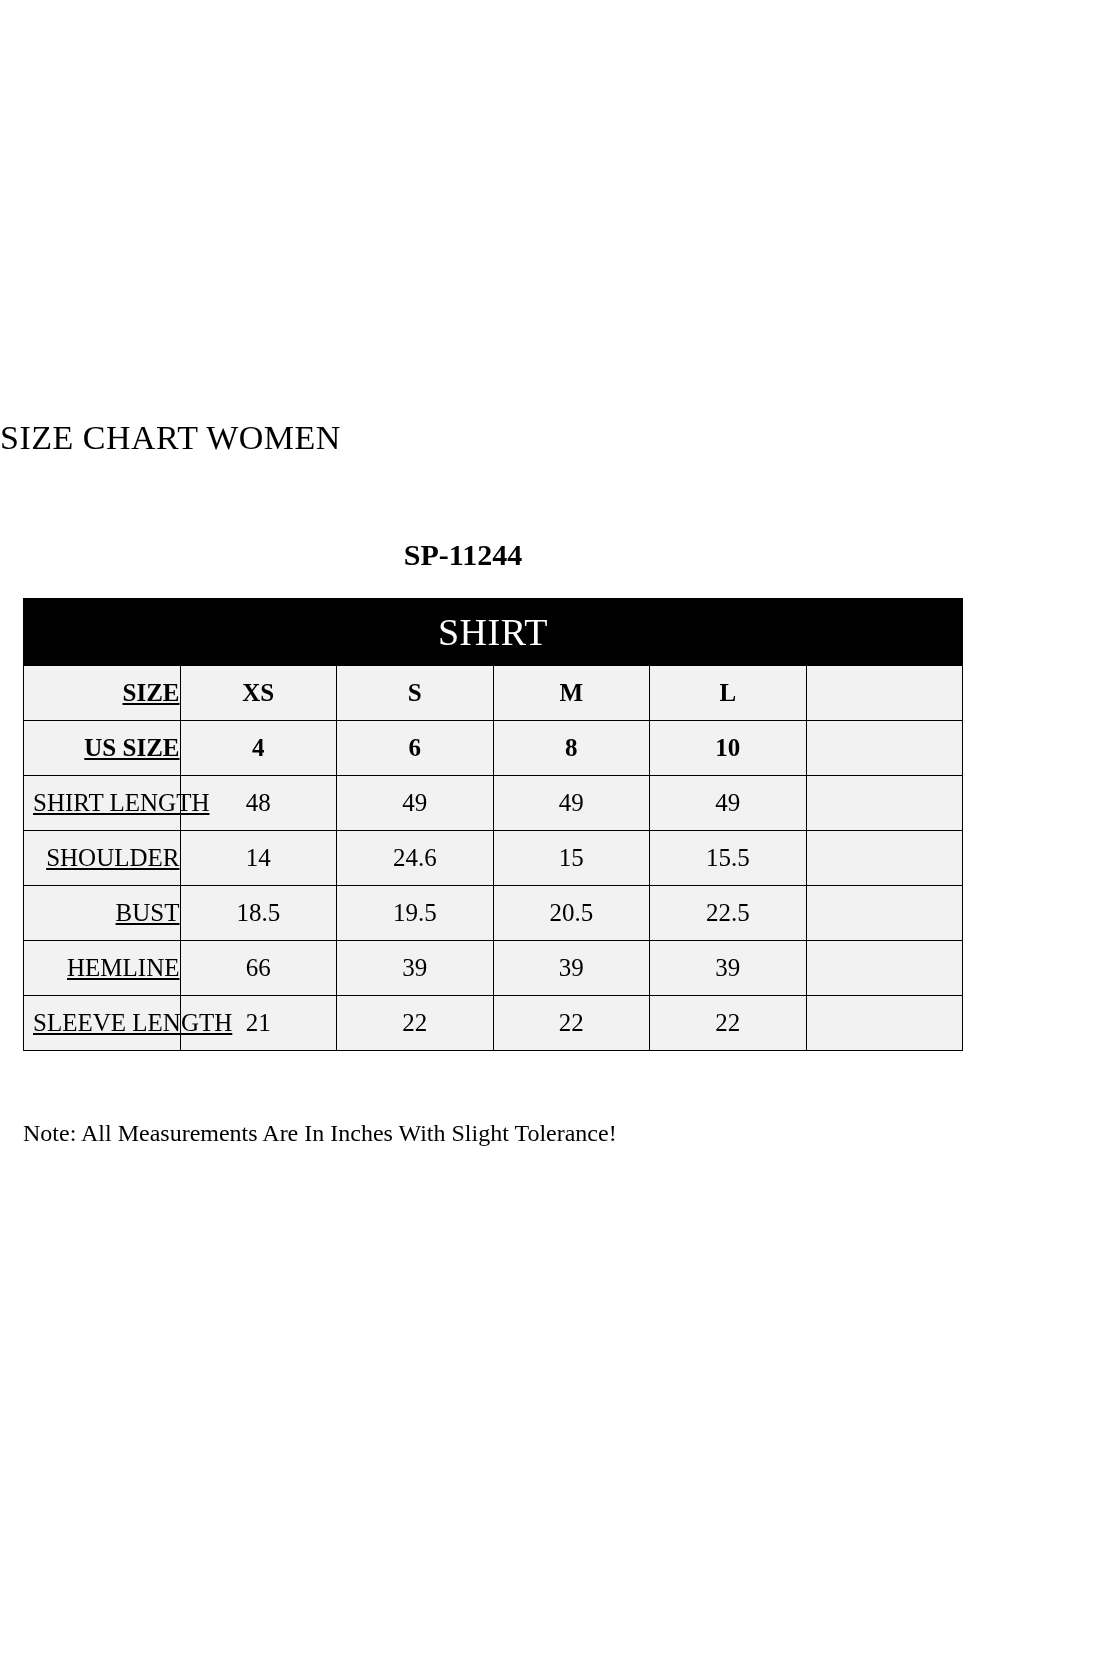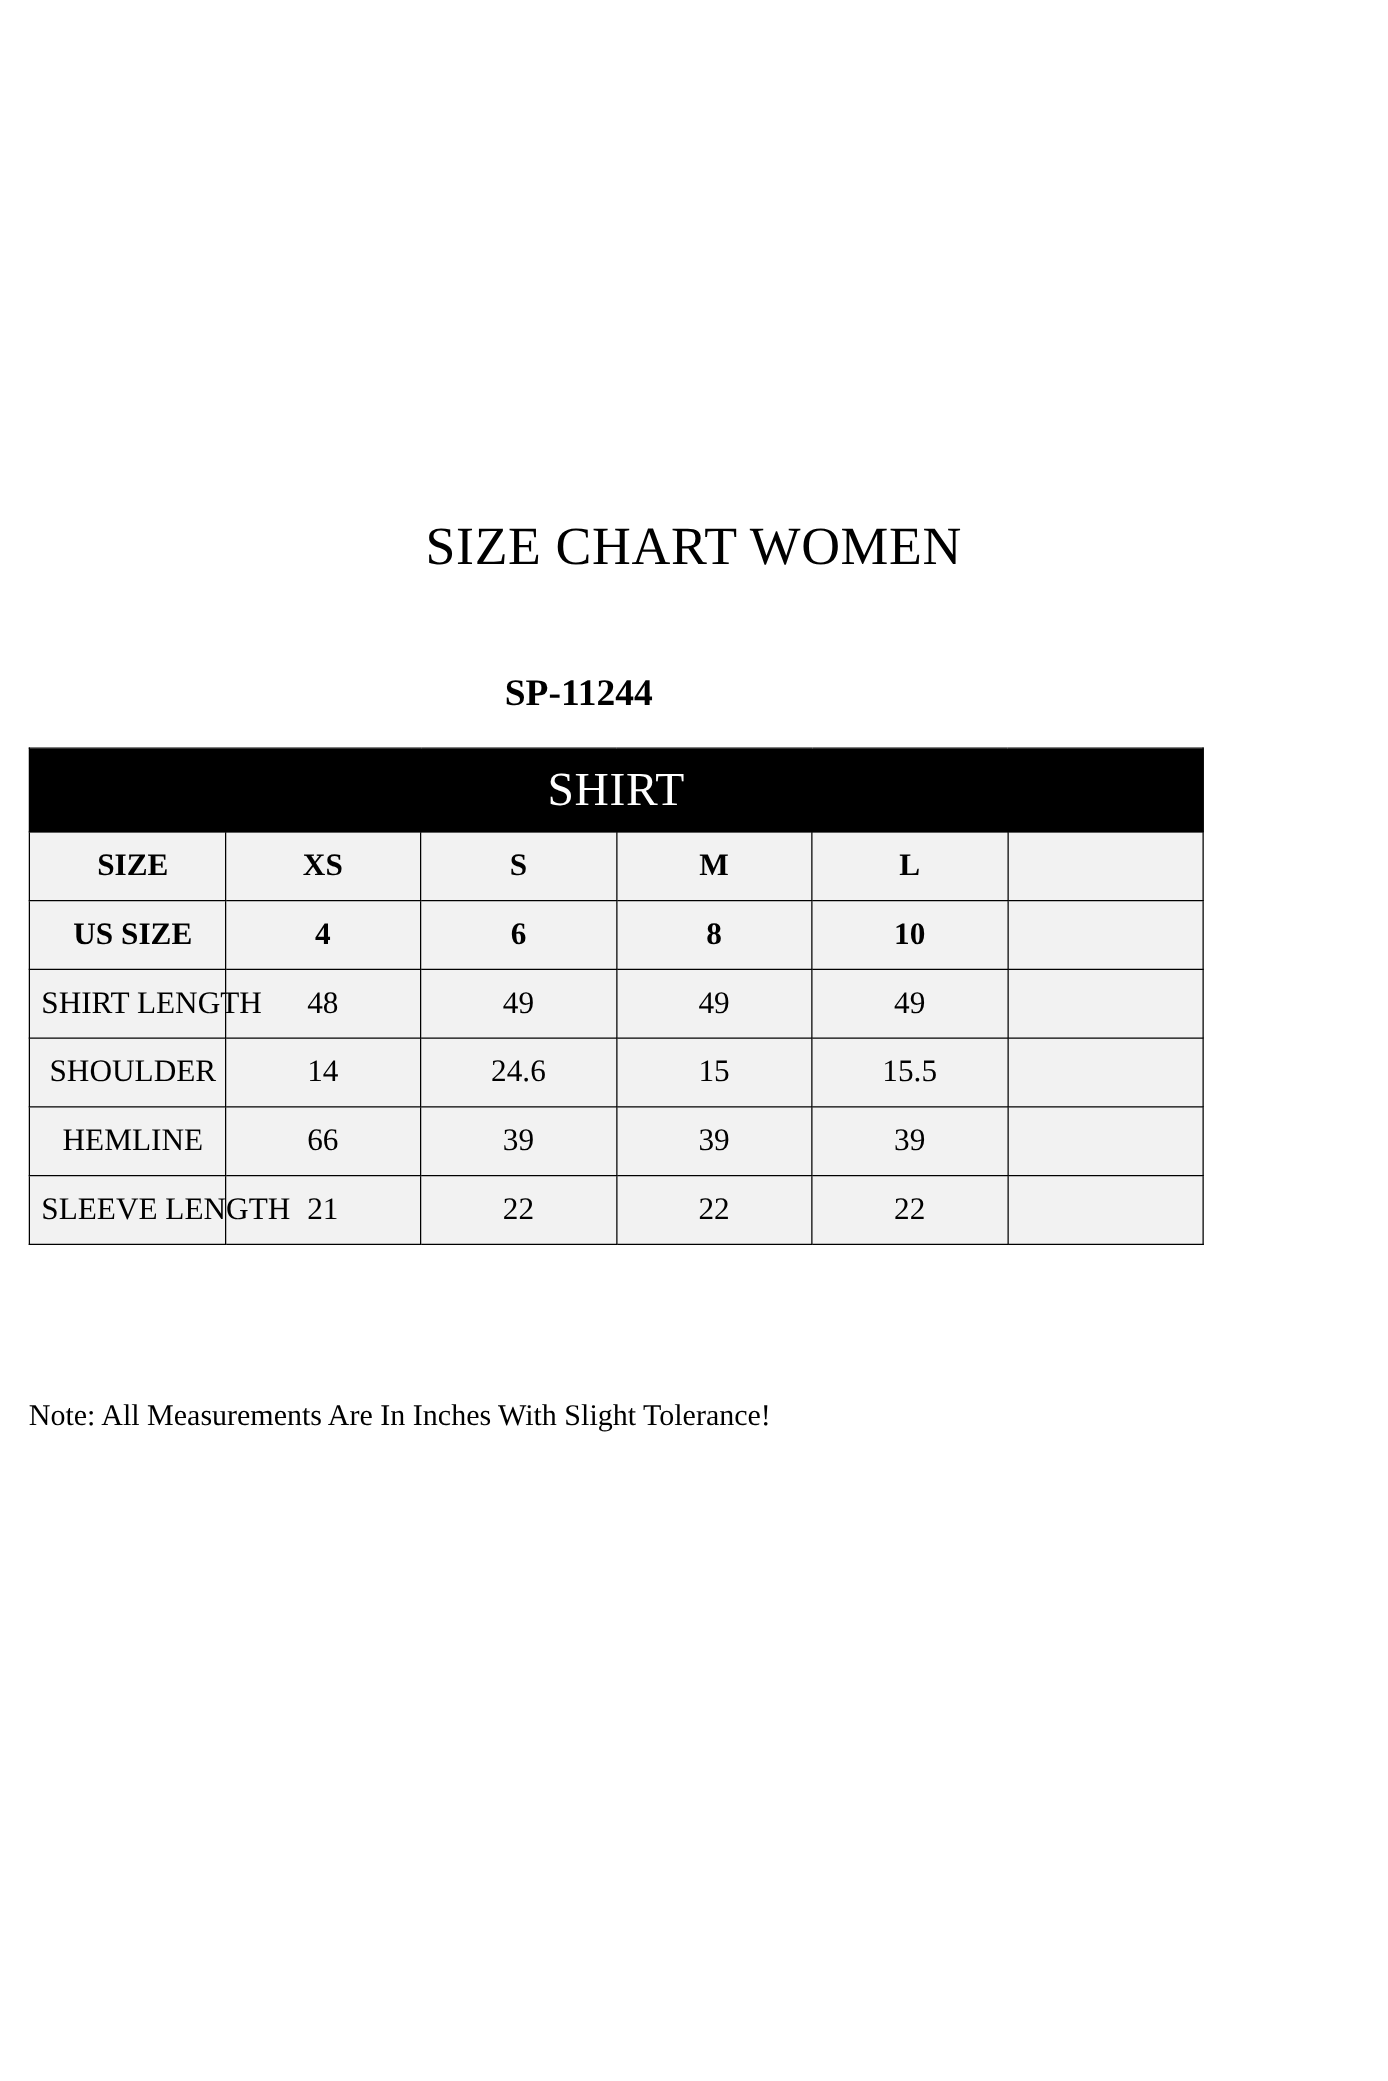--- a/index.html
+++ b/index.html
@@ -22,22 +22,22 @@
     top: 0;
     width: 1110px;
     height: 1665px;
   }
 
   .title {
     position: absolute;
     left: 0;
     top: 412px;
     width: 1110px;
-    text-align: center;
-    font-size: 43px;
+    text-align: left;
+    font-size: 34px;
     line-height: 52px;
     letter-spacing: 0.5px;
     font-weight: 400;
   }
 
   .article-label {
     position: absolute;
     left: 0;
     top: 494px;
     width: 1110px;
@@ -92,23 +92,24 @@
     border-top-color: #000000;
   }
 
   .row td {
     background: #f2f2f2;
     height: 54px;
     font-size: 25px;
   }
 
   .row td.label {
-    text-align: center;
+    text-align: right;
     padding-left: 9px;
     white-space: nowrap;
+    text-decoration: underline;
   }
 
   .row td.val {
     text-align: center;
   }
 
   .row.bold td {
     font-weight: bold;
   }
 
@@ -173,20 +174,28 @@
 
         <tr class="row">
           <td class="label">SHOULDER</td>
           <td class="val">14</td>
           <td class="val">24.6</td>
           <td class="val">15</td>
           <td class="val">15.5</td>
           <td class="spacer"></td>
         </tr>
 
+        <tr class="row">
+          <td class="label">BUST</td>
+          <td class="val">18.5</td>
+          <td class="val">19.5</td>
+          <td class="val">20.5</td>
+          <td class="val">22.5</td>
+          <td class="spacer"></td>
+        </tr>
 
         <tr class="row">
           <td class="label">HEMLINE</td>
           <td class="val">66</td>
           <td class="val">39</td>
           <td class="val">39</td>
           <td class="val">39</td>
           <td class="spacer"></td>
         </tr>
 

